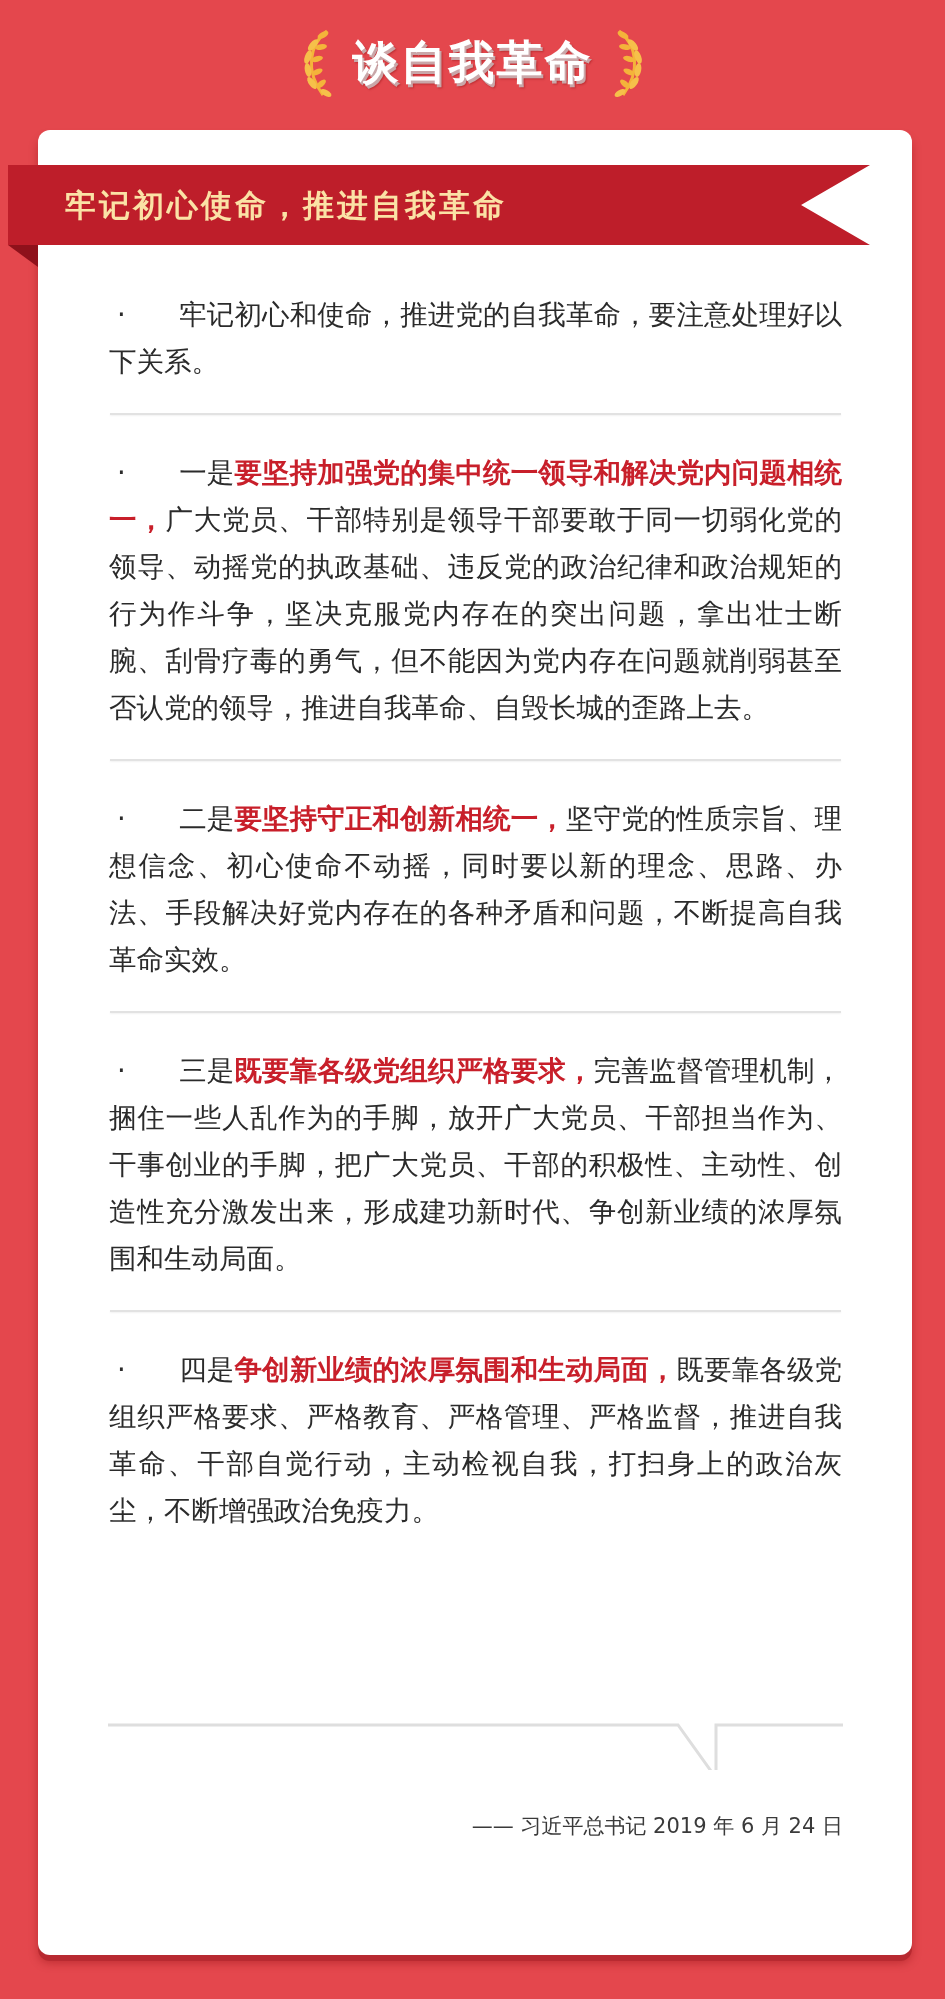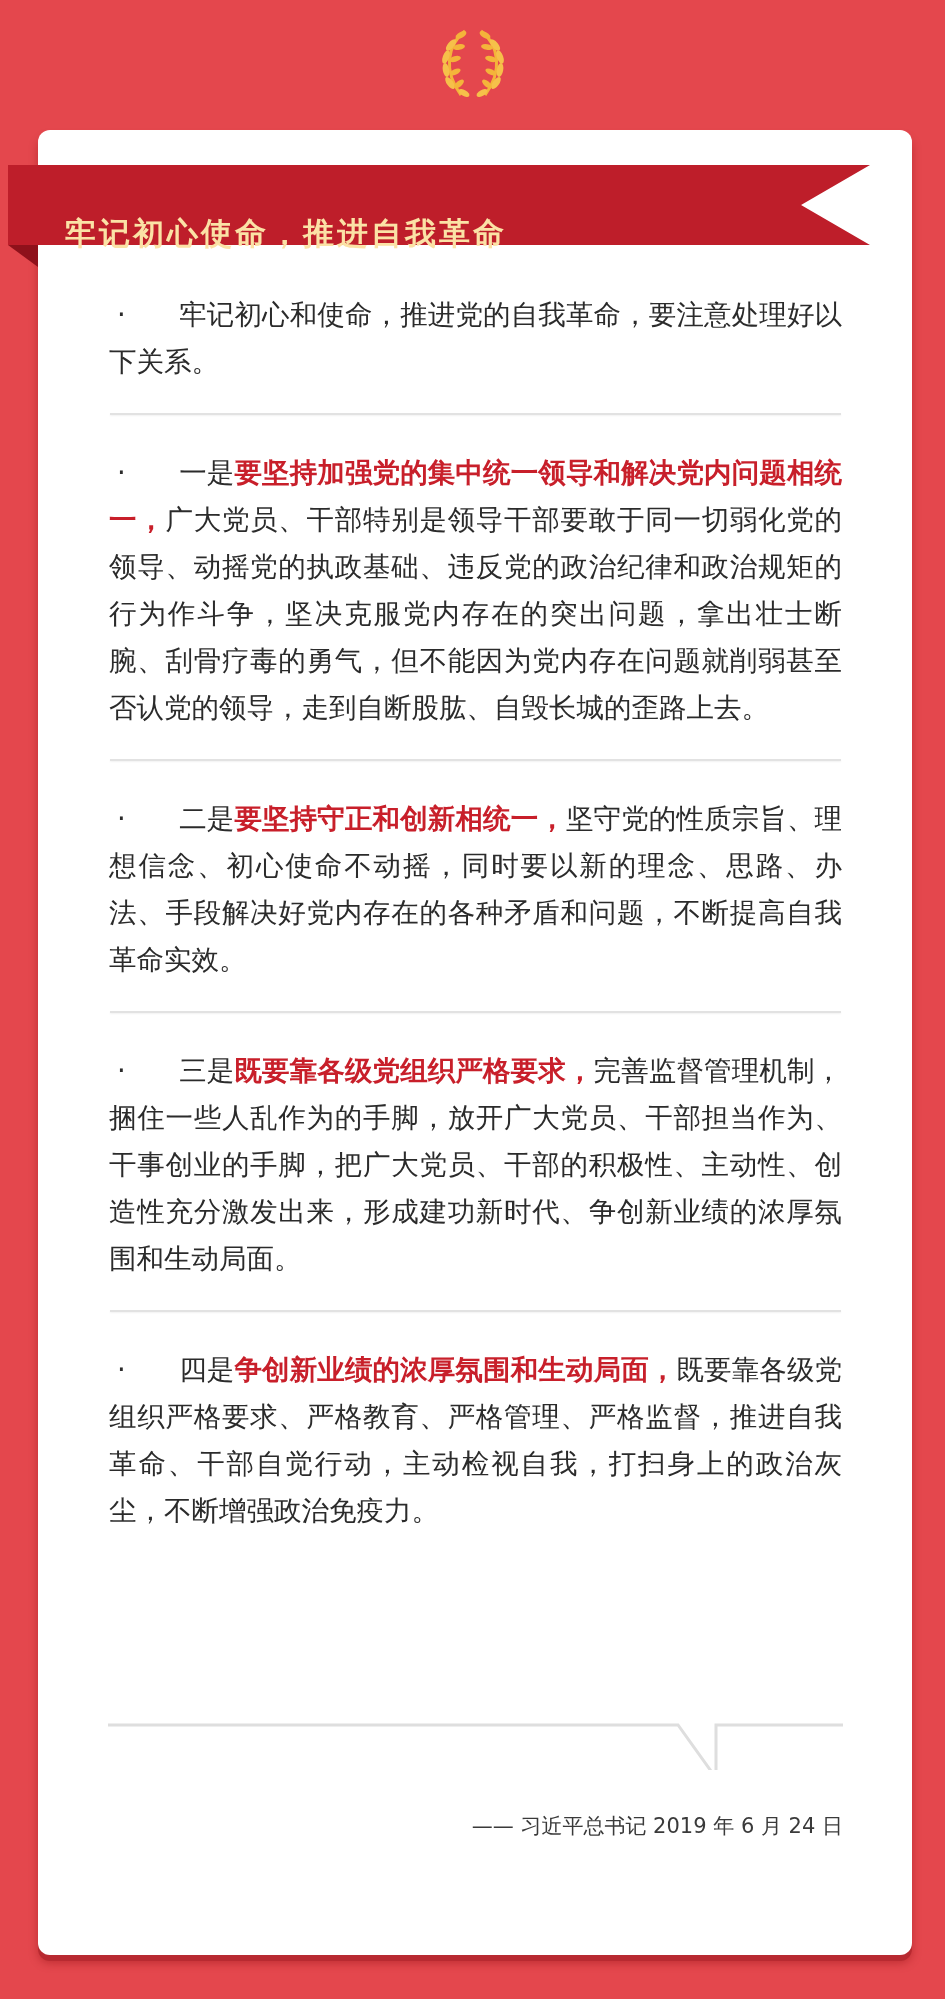--- a/index.html
+++ b/index.html
@@ -62,21 +62,20 @@
     .ribbon-text {
       position: absolute;
       left: 65px;
       top: 165px;
       height: 80px;
       line-height: 80px;
       font-size: 31px;
       font-weight: bold;
       color: #fbe2a6;
       letter-spacing: 3px;
-      margin-top: 28px;
     }
     .content {
       position: absolute;
       left: 108px;
       top: 290px;
       width: 735px;
     }
     .para {
       font-size: 27.5px;
       line-height: 47px;
@@ -124,20 +123,21 @@
     <ellipse cx="14" cy="18" rx="7" ry="3.2" fill="#f6c04a" transform="rotate(-50 14 18)"></ellipse>
     <ellipse cx="22" cy="20" rx="6" ry="2.8" fill="#f4b43a" transform="rotate(-10 22 20)"></ellipse>
     <ellipse cx="9" cy="30" rx="7" ry="3.2" fill="#f6c04a" transform="rotate(-70 9 30)"></ellipse>
     <ellipse cx="18" cy="32" rx="6" ry="2.8" fill="#f4b43a" transform="rotate(-15 18 32)"></ellipse>
     <ellipse cx="9" cy="43" rx="7" ry="3.2" fill="#f6c04a" transform="rotate(-100 9 43)"></ellipse>
     <ellipse cx="18" cy="45" rx="6" ry="2.8" fill="#f4b43a" transform="rotate(-25 18 45)"></ellipse>
     <ellipse cx="13" cy="56" rx="7" ry="3.2" fill="#f6c04a" transform="rotate(-125 13 56)"></ellipse>
     <ellipse cx="22" cy="57" rx="6" ry="2.8" fill="#f4b43a" transform="rotate(-40 22 57)"></ellipse>
     <ellipse cx="27" cy="66" rx="6" ry="3" fill="#f6c04a" transform="rotate(-150 27 66)"></ellipse>
   </svg>
+  <div class="page-title">谈自我革命</div>
   <svg class="laurel right" viewBox="0 0 36 72">
     <path d="M28 4 C10 18, 6 44, 24 68" stroke="#f4b43a" stroke-width="3" fill="none"></path>
     <ellipse cx="24" cy="8" rx="6" ry="3" fill="#f4b43a" transform="rotate(-30 24 8)"></ellipse>
     <ellipse cx="14" cy="18" rx="7" ry="3.2" fill="#f6c04a" transform="rotate(-50 14 18)"></ellipse>
     <ellipse cx="22" cy="20" rx="6" ry="2.8" fill="#f4b43a" transform="rotate(-10 22 20)"></ellipse>
     <ellipse cx="9" cy="30" rx="7" ry="3.2" fill="#f6c04a" transform="rotate(-70 9 30)"></ellipse>
     <ellipse cx="18" cy="32" rx="6" ry="2.8" fill="#f4b43a" transform="rotate(-15 18 32)"></ellipse>
     <ellipse cx="9" cy="43" rx="7" ry="3.2" fill="#f6c04a" transform="rotate(-100 9 43)"></ellipse>
     <ellipse cx="18" cy="45" rx="6" ry="2.8" fill="#f4b43a" transform="rotate(-25 18 45)"></ellipse>
     <ellipse cx="13" cy="56" rx="7" ry="3.2" fill="#f6c04a" transform="rotate(-125 13 56)"></ellipse>
@@ -152,21 +152,21 @@
 <div class="ribbon-fold"></div>
 <div class="ribbon-text">牢记初心使命，推进自我革命</div>
 
 <div class="content">
   <p class="para">
     <span class="bullet">·</span><span>牢记初心和使命，推进党的自我革命，要注意处理好以下关系。</span>
   </p>
   <div class="sep"></div>
 
   <p class="para">
-    <span class="bullet">·</span><span>一是</span><span class="hl">要坚持加强党的集中统一领导和解决党内问题相统一，</span><span>广大党员、干部特别是领导干部要敢于同一切弱化党的领导、动摇党的执政基础、违反党的政治纪律和政治规矩的行为作斗争，坚决克服党内存在的突出问题，拿出壮士断腕、刮骨疗毒的勇气，但不能因为党内存在问题就削弱甚至否认党的领导，走到自断股肱、自毁长城的歪路上去。</span>
+    <span class="bullet">·</span><span>一是</span><span class="hl">要坚持加强党的集中统一领导和解决党内问题相统一，</span><span>广大党员、干部特别是领导干部要敢于同一切弱化党的领导、动摇党的执政基础、违反党的政治纪律和政治规矩的行为作斗争，坚决克服党内存在的突出问题，拿出壮士断腕、刮骨疗毒的勇气，但不能因为党内存在问题就削弱甚至否认党的领导，推进自我革命、自毁长城的歪路上去。</span>
   </p>
   <div class="sep"></div>
 
   <p class="para">
     <span class="bullet">·</span><span>二是</span><span class="hl">要坚持守正和创新相统一，</span><span>坚守党的性质宗旨、理想信念、初心使命不动摇，同时要以新的理念、思路、办法、手段解决好党内存在的各种矛盾和问题，不断提高自我革命实效。</span>
   </p>
   <div class="sep"></div>
 
   <p class="para">
     <span class="bullet">·</span><span>三是</span><span class="hl">既要靠各级党组织严格要求，</span><span>完善监督管理机制，捆住一些人乱作为的手脚，放开广大党员、干部担当作为、干事创业的手脚，把广大党员、干部的积极性、主动性、创造性充分激发出来，形成建功新时代、争创新业绩的浓厚氛围和生动局面。</span>

